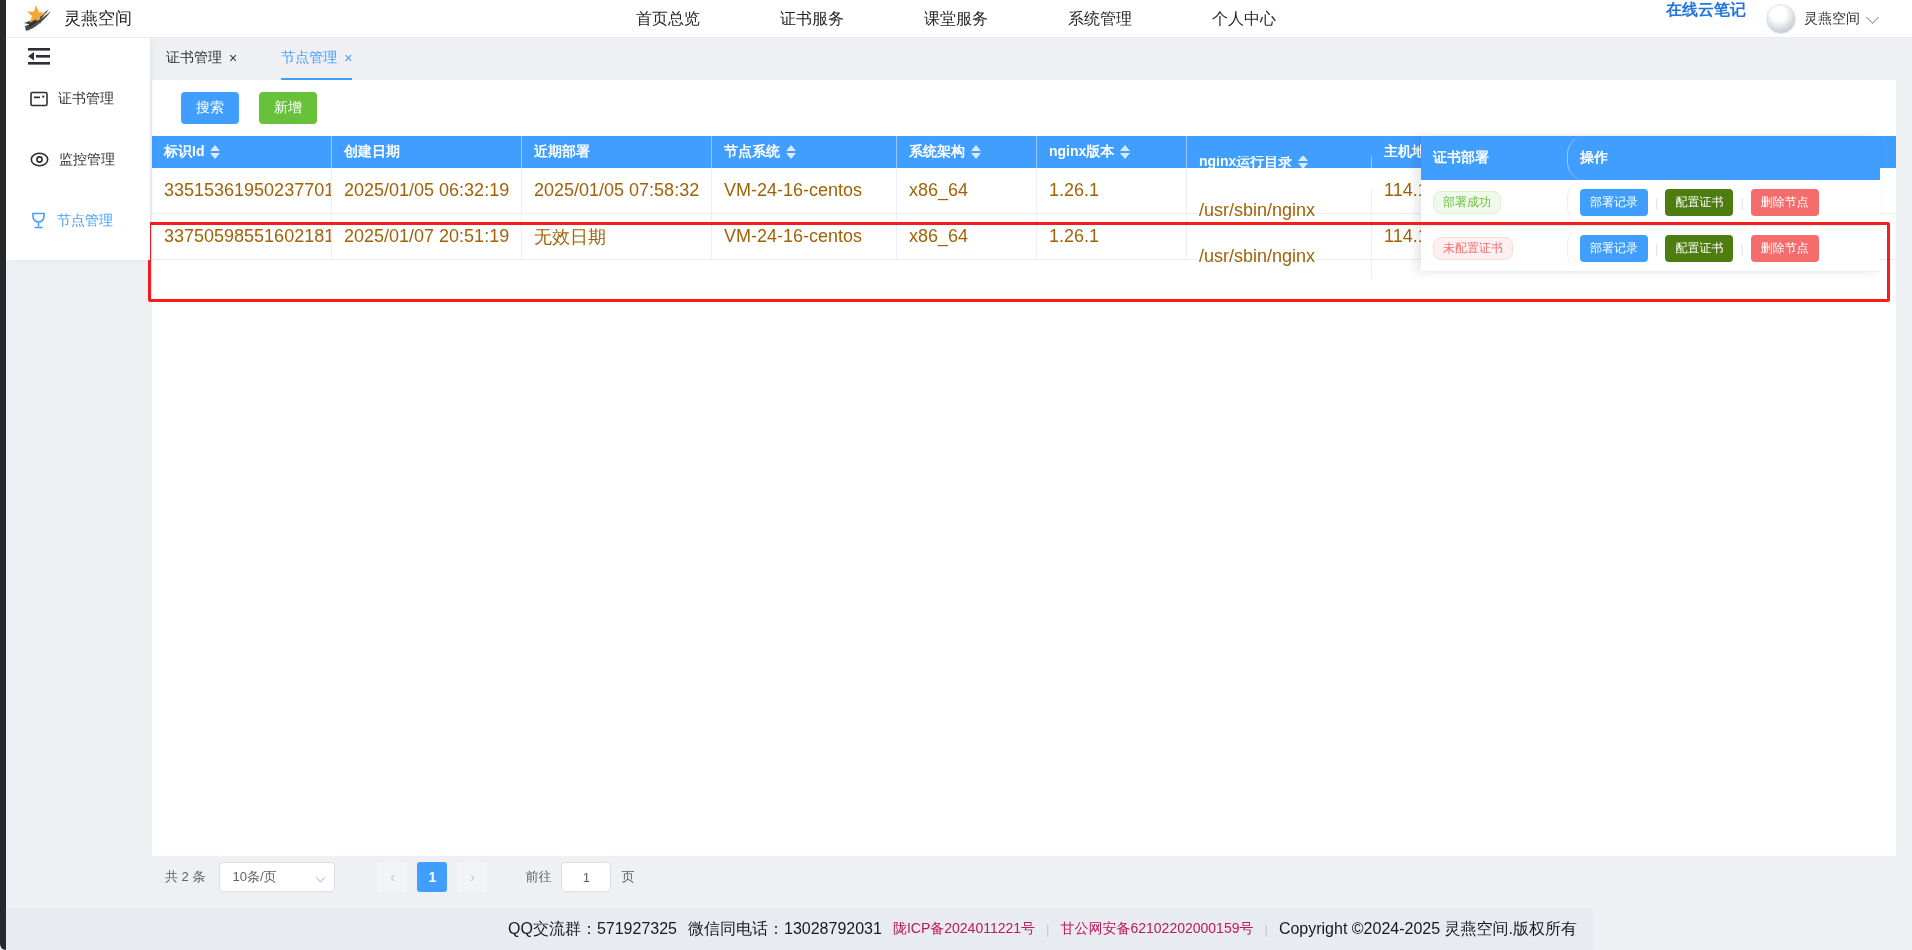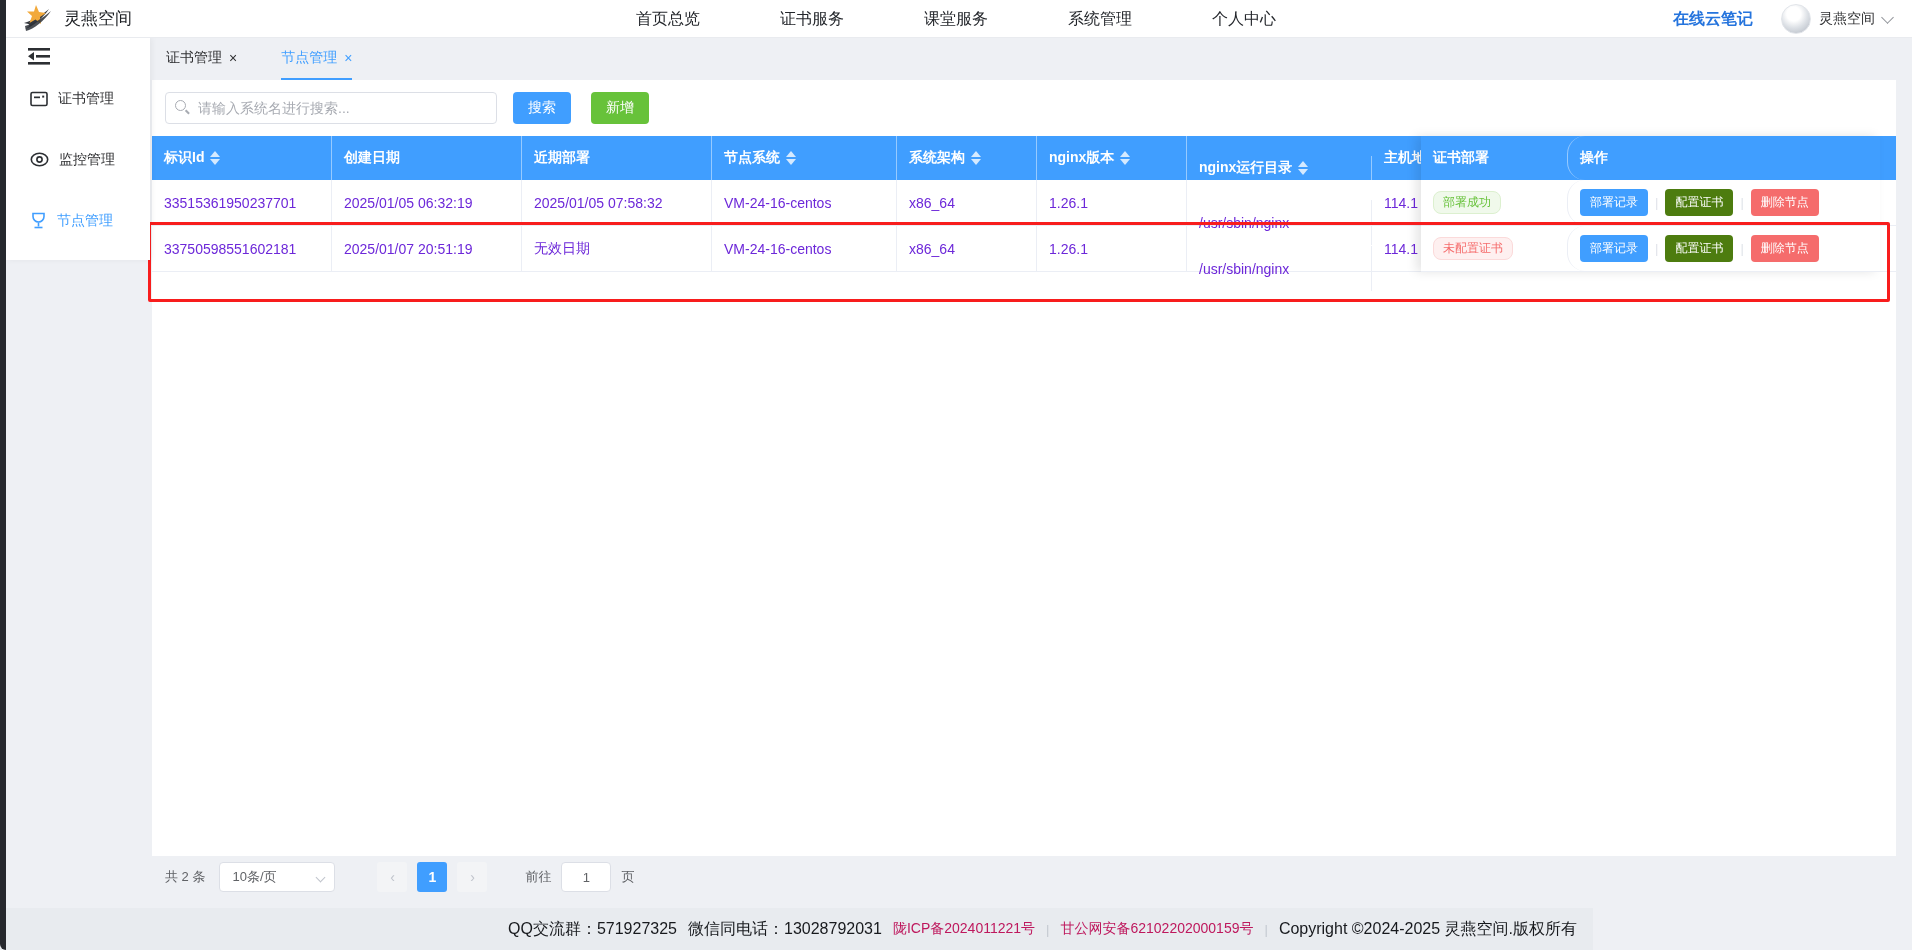--- a/index.html
+++ b/index.html
@@ -9,21 +9,21 @@
 
   
   .edge-strip { position:absolute; left:0; top:0; width:6px; height:950px; background:#26282d; border-radius:0 0 0 10px; z-index:60; }
 
   
   .topbar { position:absolute; left:0; top:0; width:1912px; height:38px; background:#fff; border-bottom:1px solid #e9ebef; z-index:40; }
   .logo { position:absolute; left:22px; top:3px; display:flex; align-items:center; gap:10px; }
   .logo-text { font-size:17px; color:#1a1d21; }
   .topnav { position:absolute; left:50%; transform:translateX(-50%); top:0; height:38px; display:flex; align-items:center; gap:80px; }
   .topnav .nav-item { font-size:16px; color:#23262b; cursor:pointer; white-space:nowrap; }
-  .top-right { position:absolute; right:20px; top:0; height:38px; display:flex; align-items:center; gap:28px; }
+  .top-right { position:absolute; right:35px; top:0; height:38px; display:flex; gap:20px; }
   .cloud-notes { font-size:16px; font-weight:bold; color:#2574dd; }
   .user-box { display:flex; align-items:center; gap:8px; }
   .avatar { width:30px; height:30px; border-radius:50%; background:radial-gradient(circle at 42% 32%, #ffffff 0 28%, #dde1e6 55%, #aeb4be 100%); border:1px solid #e2e5ea; }
   .user-name { font-size:14px; color:#303133; }
   .chev { width:9px; height:9px; border-right:1.5px solid #909399; border-bottom:1.5px solid #909399; transform:rotate(45deg); margin-top:-4px; }
 
   
   .sidebar { position:absolute; left:6px; top:38px; width:144px; height:222px; background:#fff; box-shadow:2px 0 6px rgba(0,0,0,.05); z-index:20; }
   .fold-btn { position:absolute; left:22px; top:8px; width:22px; height:20px; cursor:pointer; }
   .menu { position:absolute; top:30px; left:0; width:100%; }
@@ -45,26 +45,26 @@
   .search-box input::placeholder { color:#a8abb2; }
   .mag-icon { position:absolute; left:10px; top:8px; width:11px; height:11px; border:1.6px solid #a8abb2; border-radius:50%; }
   .mag-icon::after { content:""; position:absolute; left:9px; top:10px; width:5px; height:1.6px; background:#a8abb2; transform:rotate(45deg); }
   .btn { height:32px; padding:0 15px; border:none; border-radius:4px; color:#fff; font-size:14px; cursor:pointer; font-family:inherit; }
   .btn-search { background:#409EFF; margin-left:16px; }
   .btn-add { background:#67C23A; margin-left:20px; }
 
   
   .table-wrap { position:relative; margin-top:12px; width:1744px; }
   .trow { display:flex; width:1744px; }
-  .thead { height:44px; background:#409EFF; }
+  .thead { height:32px; background:#409EFF; }
   .tbody-row { height:46px; background:#fff; border-bottom:1px solid #ebeef5; }
   .cell { display:flex; align-items:center; padding-left:12px; overflow:hidden; white-space:nowrap; }
   .thead .cell { color:#fff; font-weight:bold; font-size:14px; border-right:1px solid rgba(255,255,255,.45); }
   .thead .cell:last-child { border-right:none; }
-  .tbody-row .cell { color:#6d28d9; font-size:14px; border-right:1px solid #ebeef5; height:100%; }
+  .tbody-row .cell { color:#a16207; font-size:18px; border-right:1px solid #ebeef5; height:100%; }
   .tbody-row .cell:last-child { border-right:none; }
   .c1{width:180px;} .c2{width:190px;} .c3{width:190px;} .c4{width:185px;}
   .c5{width:140px;} .c6{width:150px;} .c7{width:185px;margin-top:20px;} .c8{flex:1;}
   .sort-caret { display:inline-flex; flex-direction:column; margin-left:6px; gap:2px; }
   .sort-caret i { display:block; width:0; height:0; border-left:5px solid transparent; border-right:5px solid transparent; }
   .sort-caret .up { border-bottom:6px solid rgba(255,255,255,.78); }
   .sort-caret .dn { border-top:6px solid rgba(255,255,255,.78); }
 
   
   .fixed-right { position:absolute; top:0; right:16px; width:459px; height:136px; z-index:5; box-shadow:-5px 0 10px rgba(0,0,0,.10); }
@@ -178,24 +178,20 @@
       <span class="close-x">×</span>
     </div>
     <div class="tab active">
       <span>节点管理</span>
       <span class="close-x">×</span>
     </div>
   </div>
 
   <div class="panel">
     <div class="toolbar">
-      <div class="search-box">
-        <i class="mag-icon"></i>
-        <input type="text" placeholder="请输入系统名进行搜索..." style="">
-      </div>
       <button class="btn btn-search">搜索</button>
       <button class="btn btn-add">新增</button>
     </div>
 
     <div class="table-wrap">
 
       <div class="trow thead">
         <div class="cell c1">
             <span>标识Id</span>
           <span class="sort-caret">

